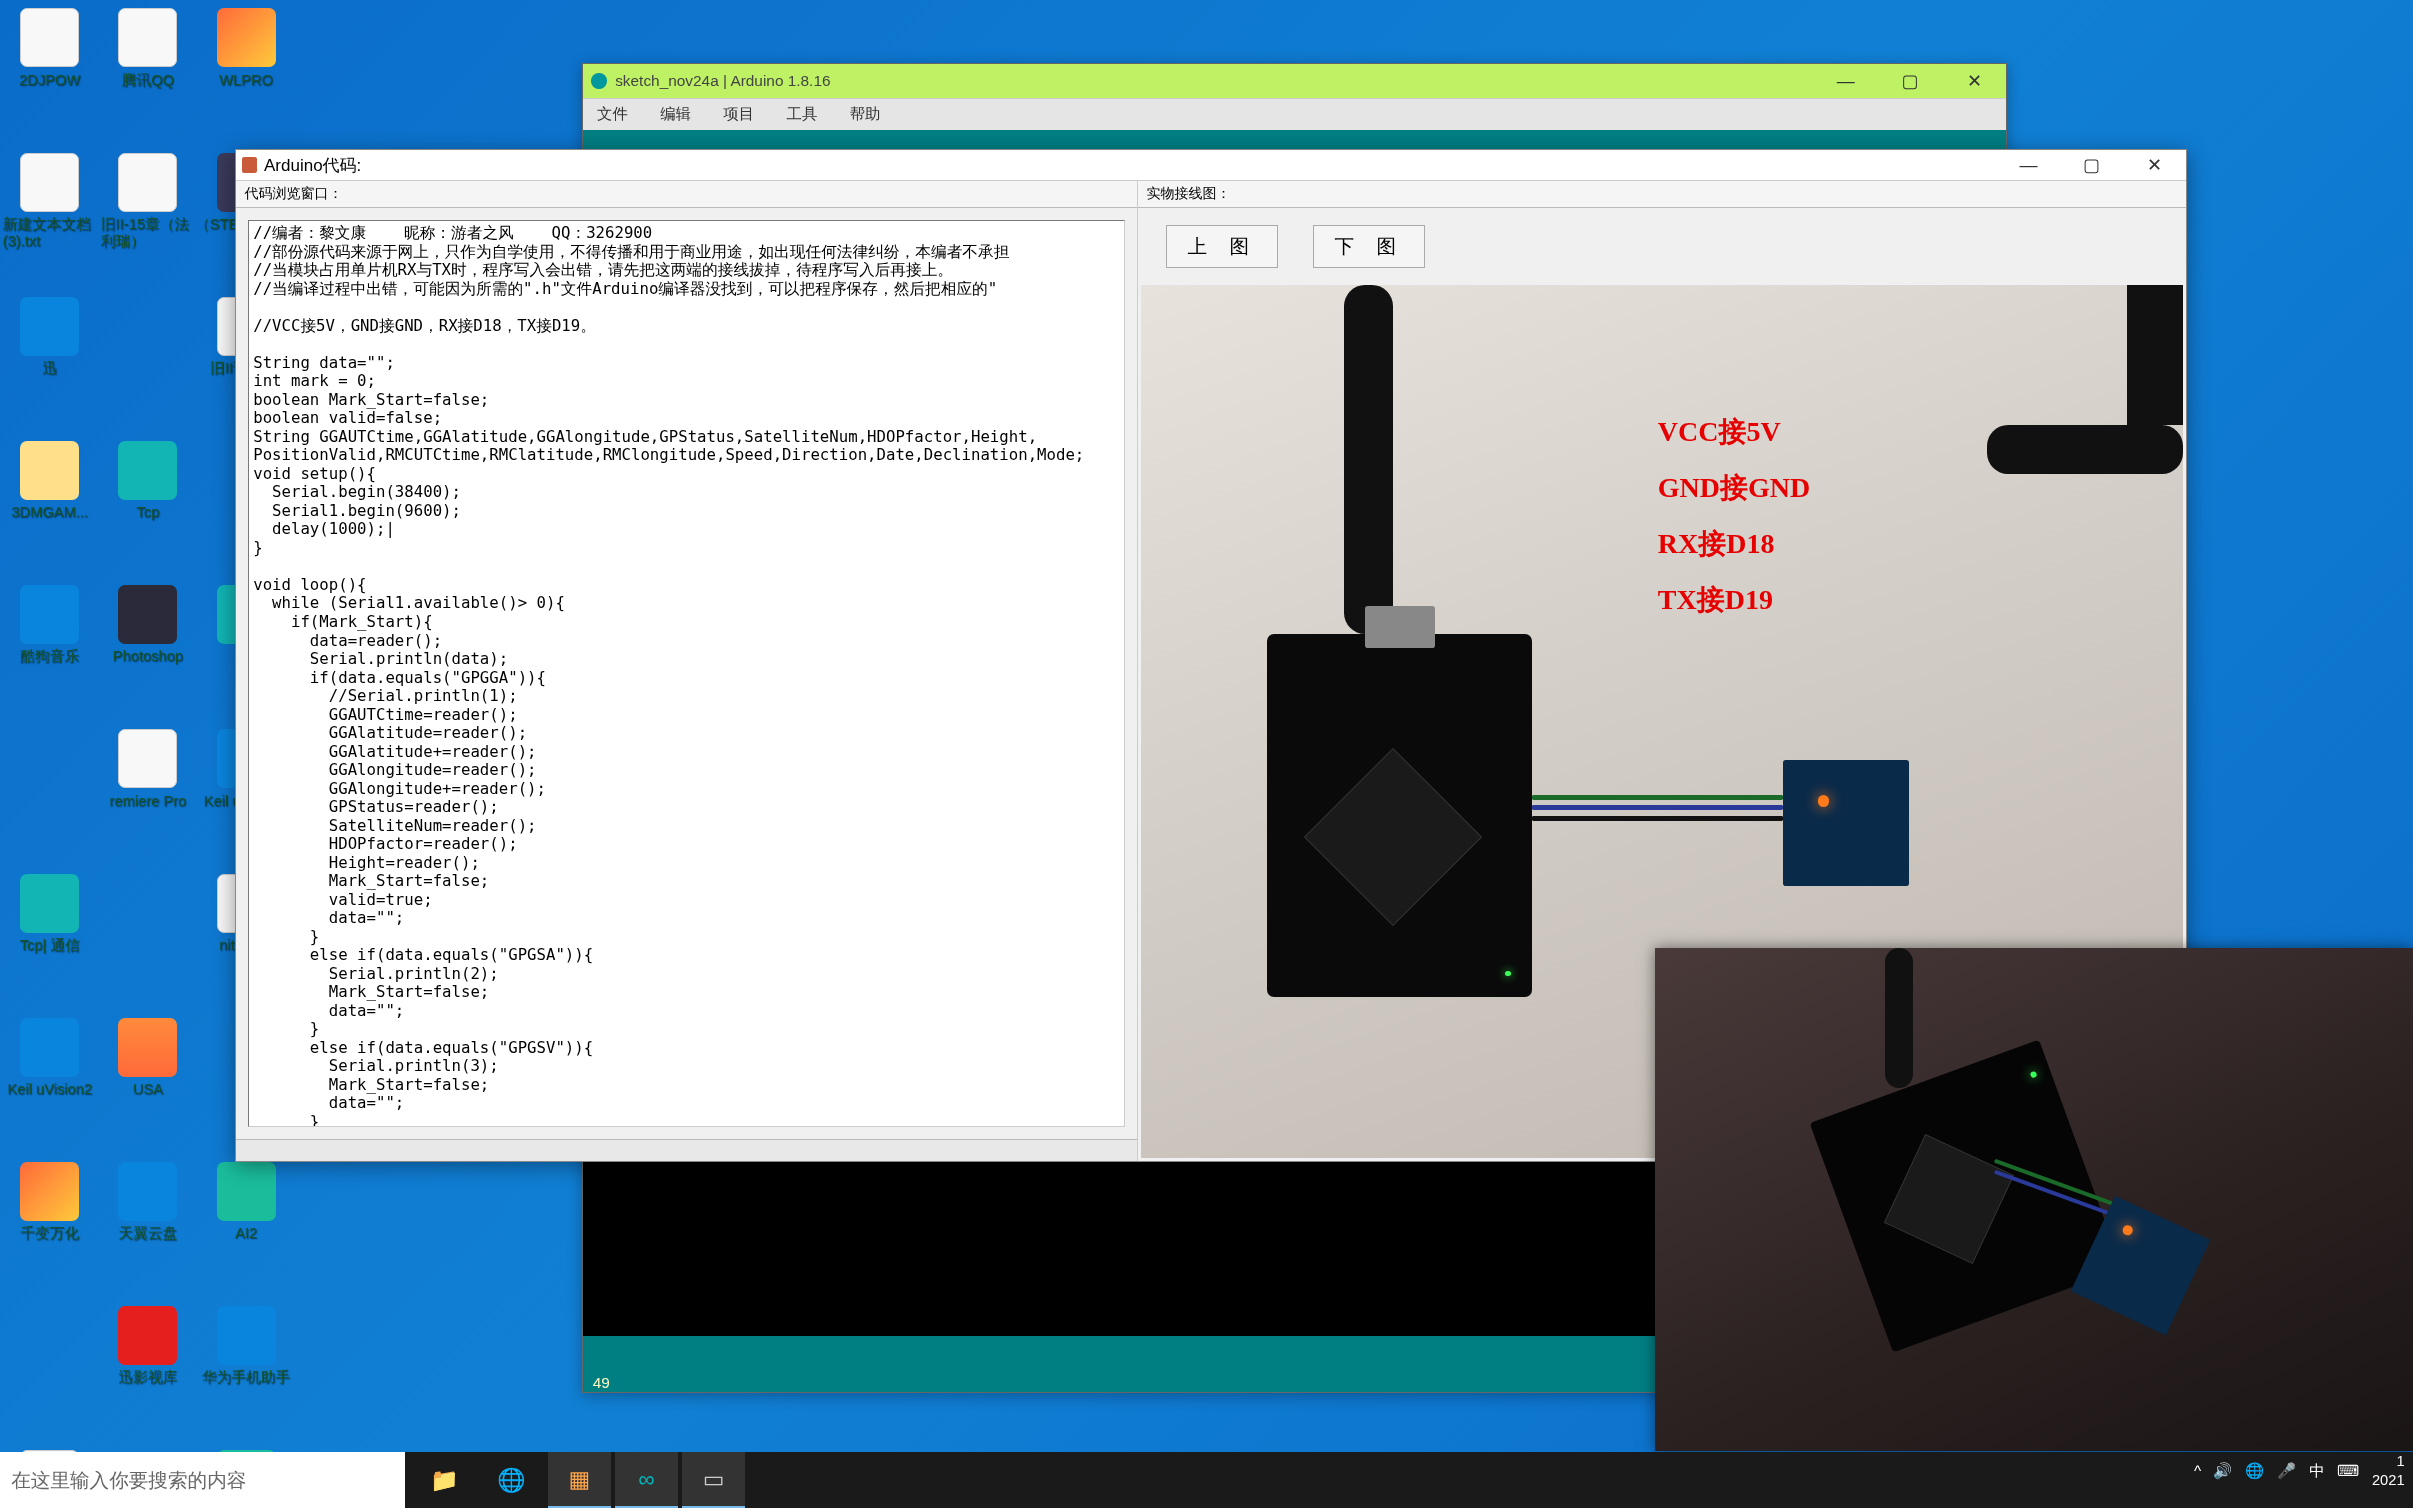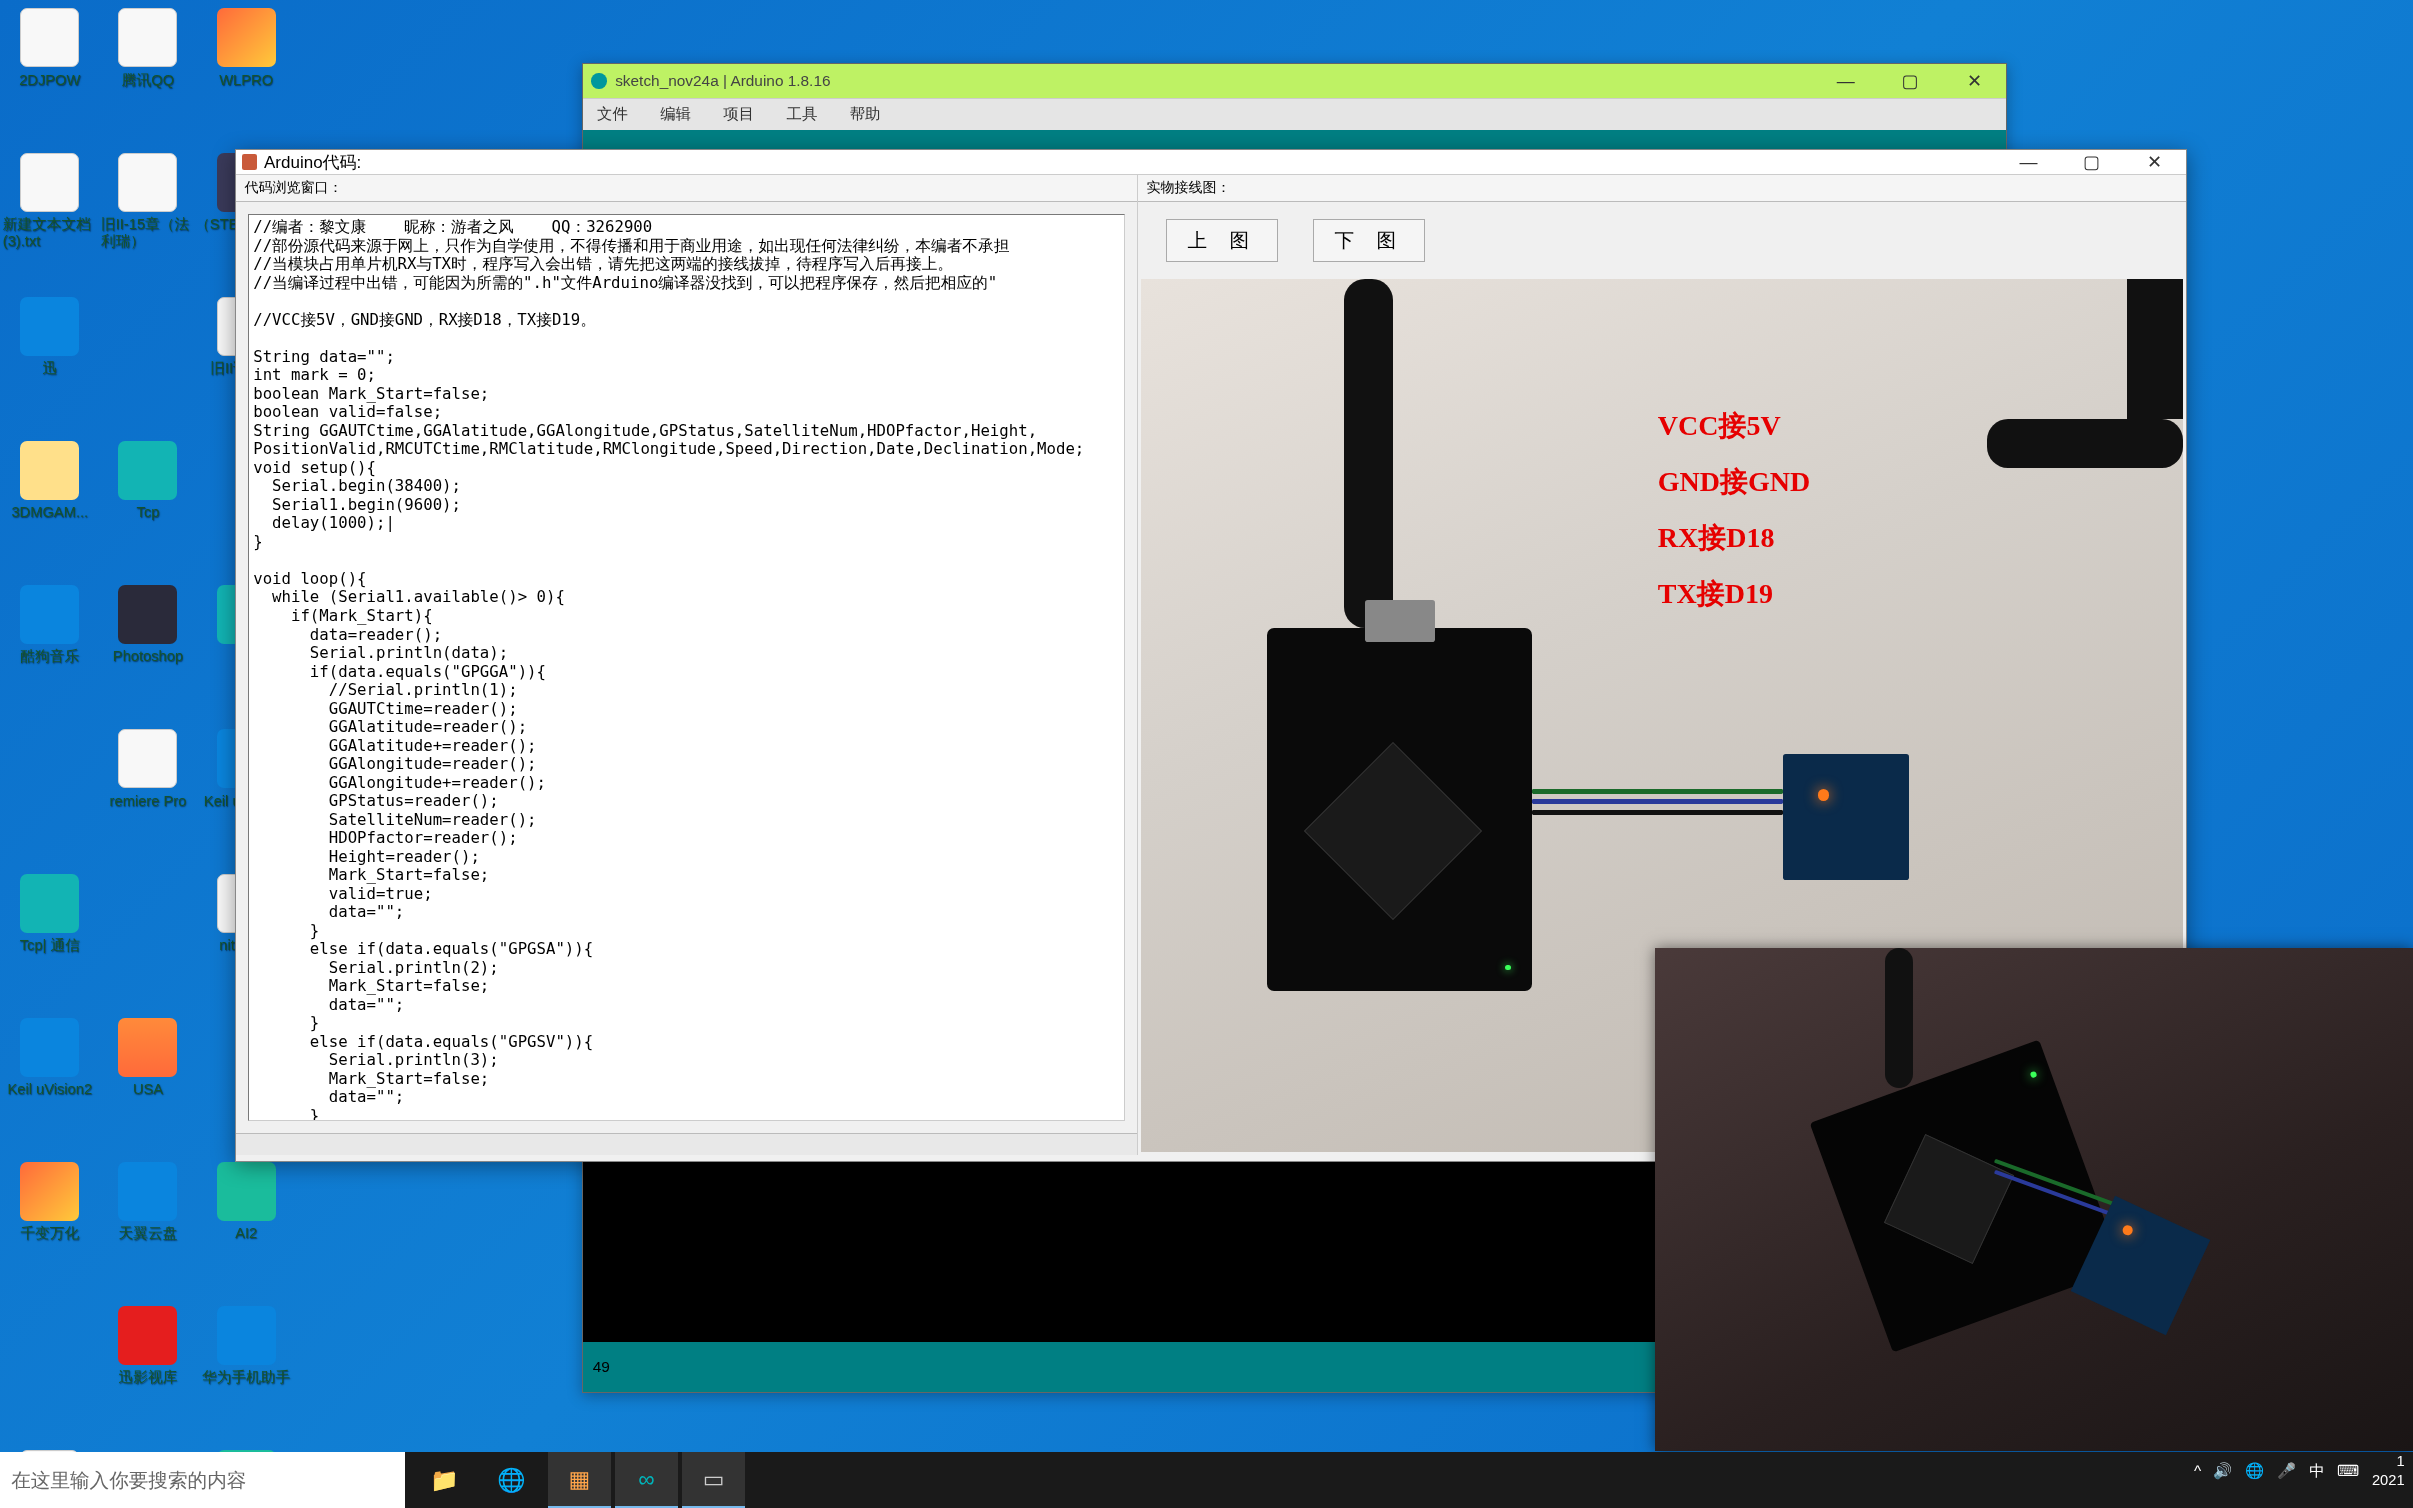--- a/index.html
+++ b/index.html
@@ -100,25 +100,25 @@
     .arduino-editor {
       position: absolute;
       top: 115px;
       bottom: 70px;
       left: 0; right: 0;
       background: #000;
     }
     .arduino-statusbar {
       position: absolute;
       bottom: 0; left: 0; right: 0;
-      height: 50px;
+      height: 56px;
       background: #007f83;
-      color: #000000;
-      display: flex;
-      align-items: center;
+      color: #fef9c3;
+      display: flex;
+      align-items: flex-end;
       padding: 0 9.8px;
       font-size: 15.4px;
     }
     .arduino-statusbar .right { margin-left: auto; }
     .arduino-console {
       position: absolute;
       bottom: 38px;
       left: 0; right: 0;
       height: 32px;
       background: #000;
@@ -129,21 +129,21 @@
       position: absolute;
       left: 235px;
       top: 149px;
       width: 1952px;
       height: 1013px;
       background: #f0f0f0;
       border: 0.7px solid #888;
       box-shadow: 0 4.2px 21px rgba(0,0,0,0.4);
     }
     .viewer-titlebar {
-      height: 25px; background: #fff;
+      height: 31px; background: #fff;
       display: flex; align-items: center;
       padding-left: 5.6px;
       font-size: 17px;
       border-bottom: 0.7px solid #ccc;
     }
     .viewer-titlebar .ticon { width: 15.4px; height: 15.4px; background: #c95a3a; margin-right: 7px; border-radius: 2.1px; }
     .viewer-titlebar .btns { margin-left: auto; display: flex; }
     .viewer-titlebar .btns .winbtn { width: 63px; height: 31px; }
     .viewer-body {
       display: flex;

